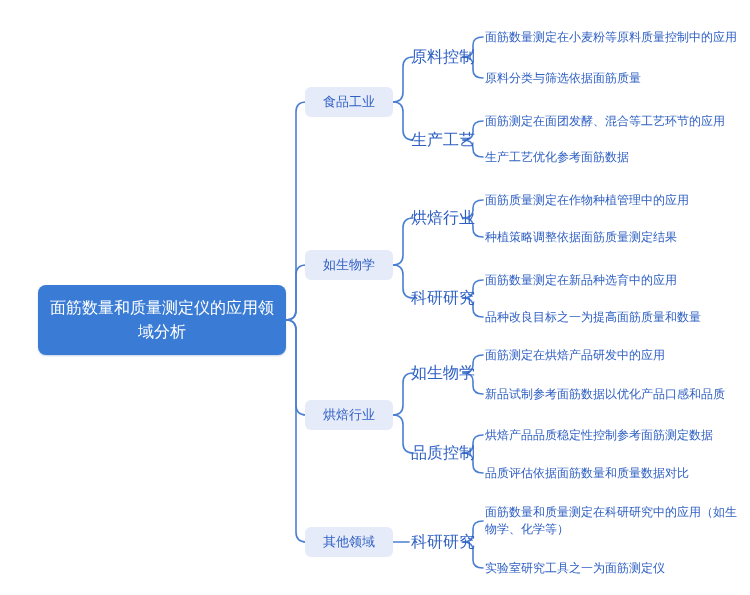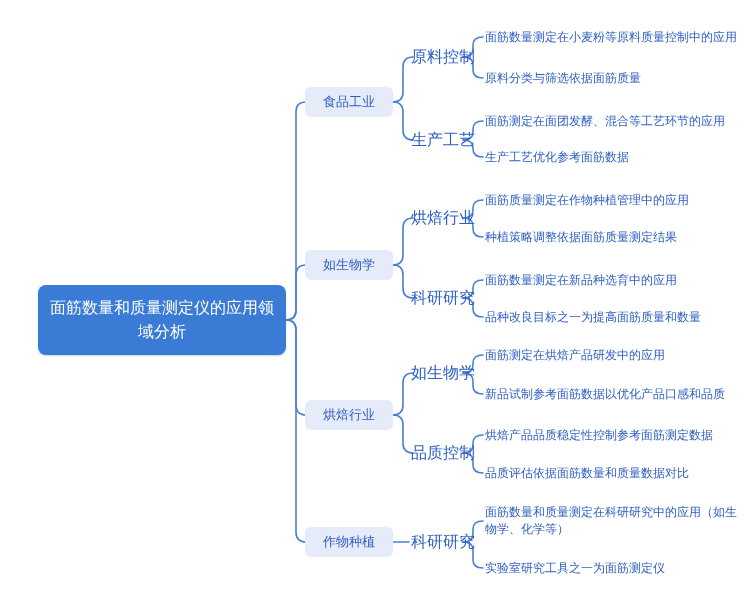--- a/index.html
+++ b/index.html
@@ -73,21 +73,21 @@
       <path d="M463 542 Q473 542 473 534 V529 Q473 521 483 521"></path>
       <path d="M463 542 Q473 542 473 550 V560 Q473 568 483 568"></path>
     </g>
   </svg>
 
   <div class="root-node">面筋数量和质量测定仪的应用领域分析</div>
 
   <div class="branch-node" style="top:87px">食品工业</div>
   <div class="branch-node" style="top:250px">如生物学</div>
   <div class="branch-node" style="top:400px">烘焙行业</div>
-  <div class="branch-node" style="top:527px">作物种植</div>
+  <div class="branch-node" style="top:527px">其他领域</div>
 
   <div class="subtopic-label" style="top:57px">原料控制</div>
   <div class="subtopic-label" style="top:140px">生产工艺</div>
   <div class="subtopic-label" style="top:218px">烘焙行业</div>
   <div class="subtopic-label" style="top:298px">科研研究</div>
   <div class="subtopic-label" style="top:373px">如生物学</div>
   <div class="subtopic-label" style="top:453px">品质控制</div>
   <div class="subtopic-label" style="top:542px">科研研究</div>
 
   <div class="leaf-text" style="top:37px">面筋数量测定在小麦粉等原料质量控制中的应用</div>

